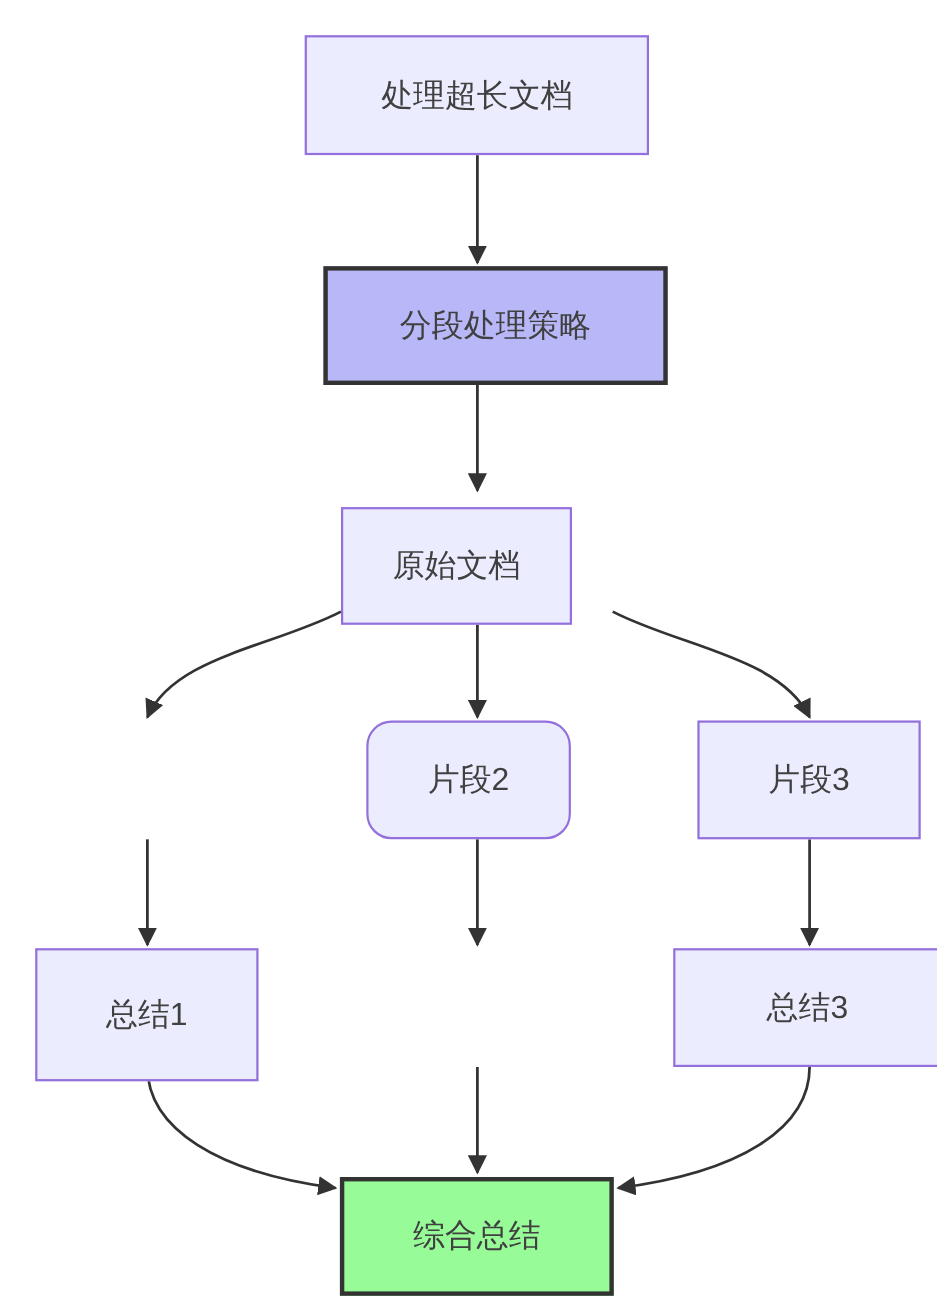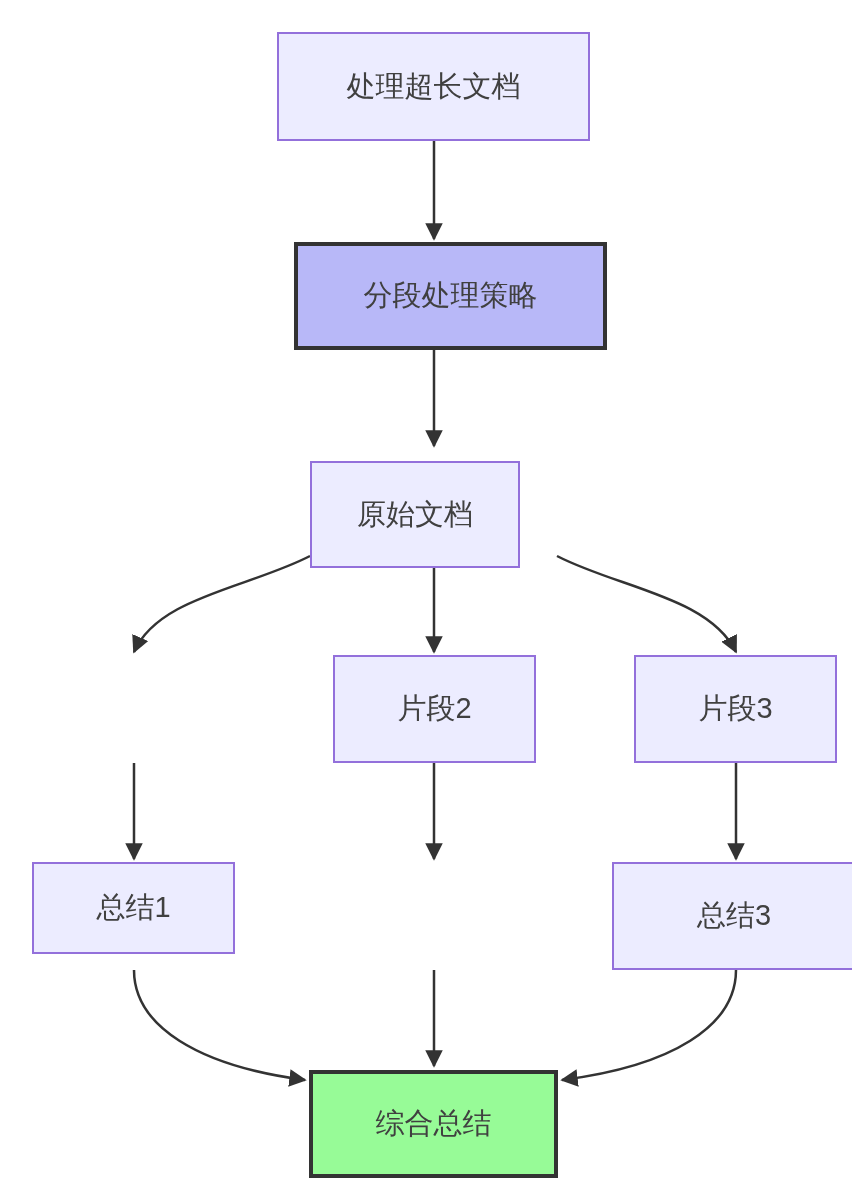--- a/index.html
+++ b/index.html
@@ -47,23 +47,23 @@
   }
   .node--success {
     background: #97FB97;
     border: 4px solid #333333;
   }
   
   .n-process   { left: 277px; top: 32px;   width: 313px; height: 109px; }
   .n-strategy  { left: 294px; top: 242px;  width: 313px; height: 108px; }
   .n-original  { left: 310px; top: 449px;  width: 210px; height: 107px; margin-top: 12px; }
   .n-frag1     { left: 32px;  top: 655px;  width: 203px; height: 108px; }
-  .n-frag2     { left: 333px; top: 655px;  width: 203px; height: 108px; }
+  .n-frag2     { left: 333px; top: 655px;  width: 186px; height: 108px; border-radius: 23px; }
   .n-frag3     { left: 634px; top: 655px;  width: 203px; height: 108px; }
-  .n-sum1      { left: 32px;  top: 862px;  width: 203px; height: 92px; }
+  .n-sum1      { left: 32px;  top: 862px;  width: 203px; height: 121px; }
   .n-sum2      { left: 333px; top: 862px;  width: 203px; height: 108px; }
   .n-sum3      { left: 612px; top: 862px;  width: 244px; height: 108px; }
   .n-final     { left: 309px; top: 1070px; width: 249px; height: 108px; }
 </style>
 </head>
 <body>
 
 <div class="canvas">
 
   <svg class="edges-svg" viewBox="0 0 852 1196" xmlns="http://www.w3.org/2000/svg">

